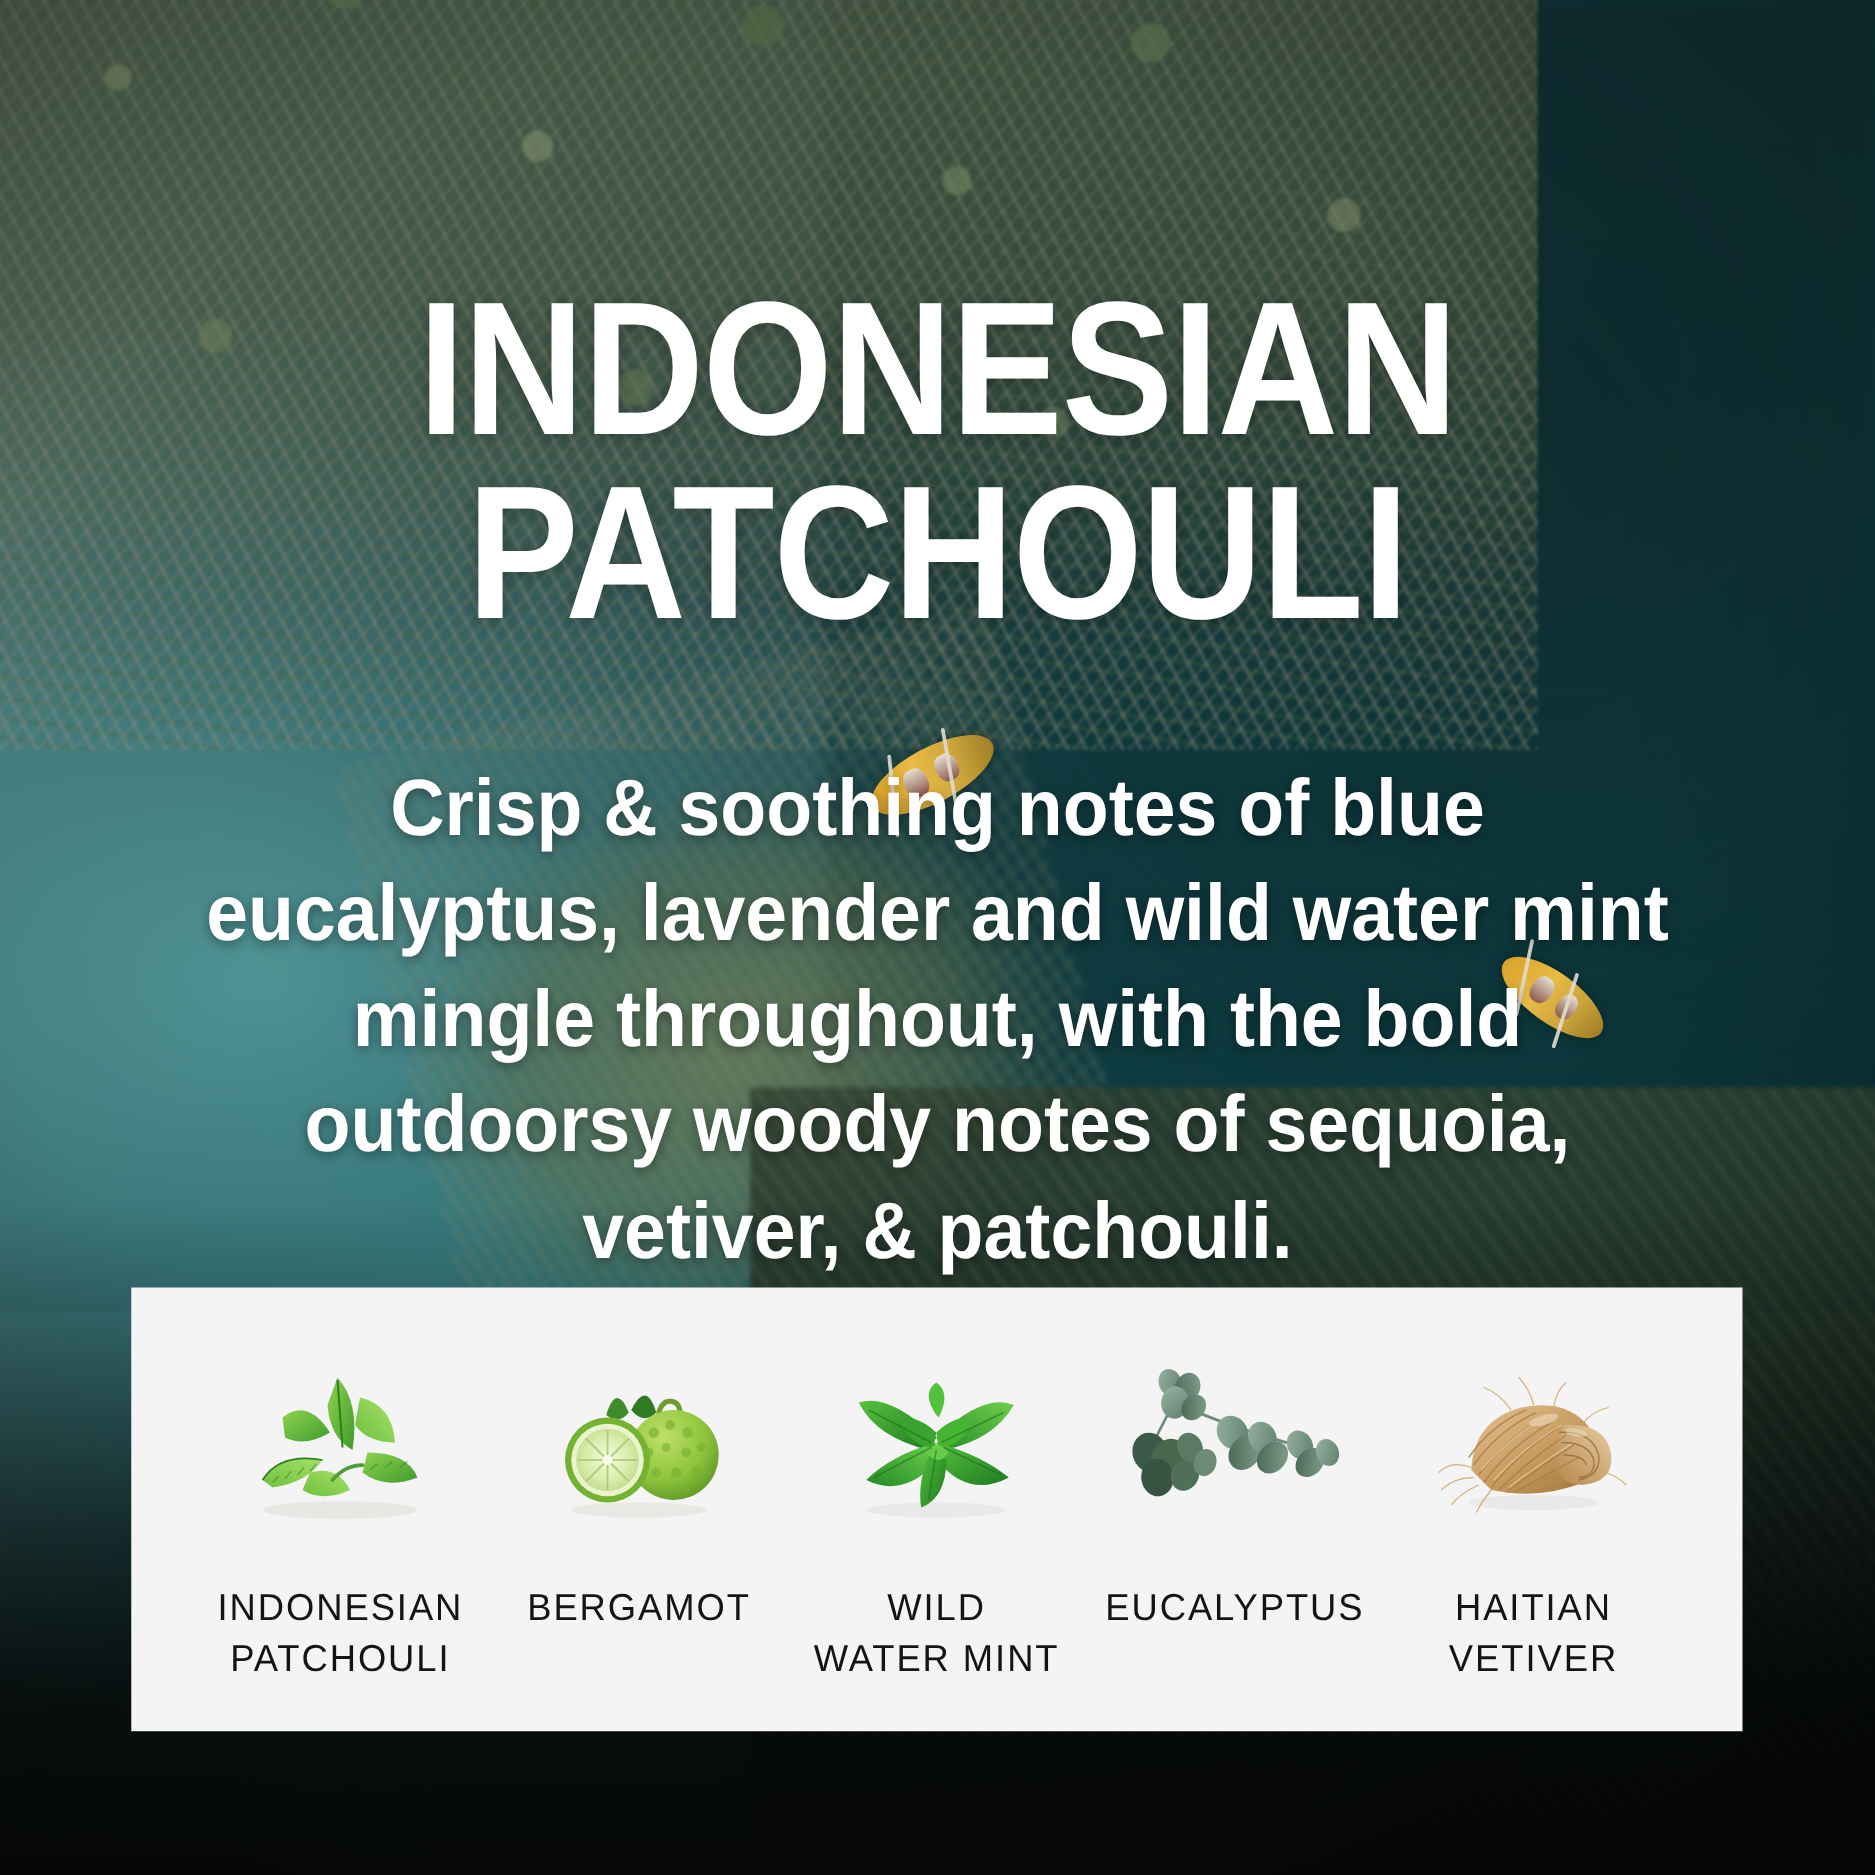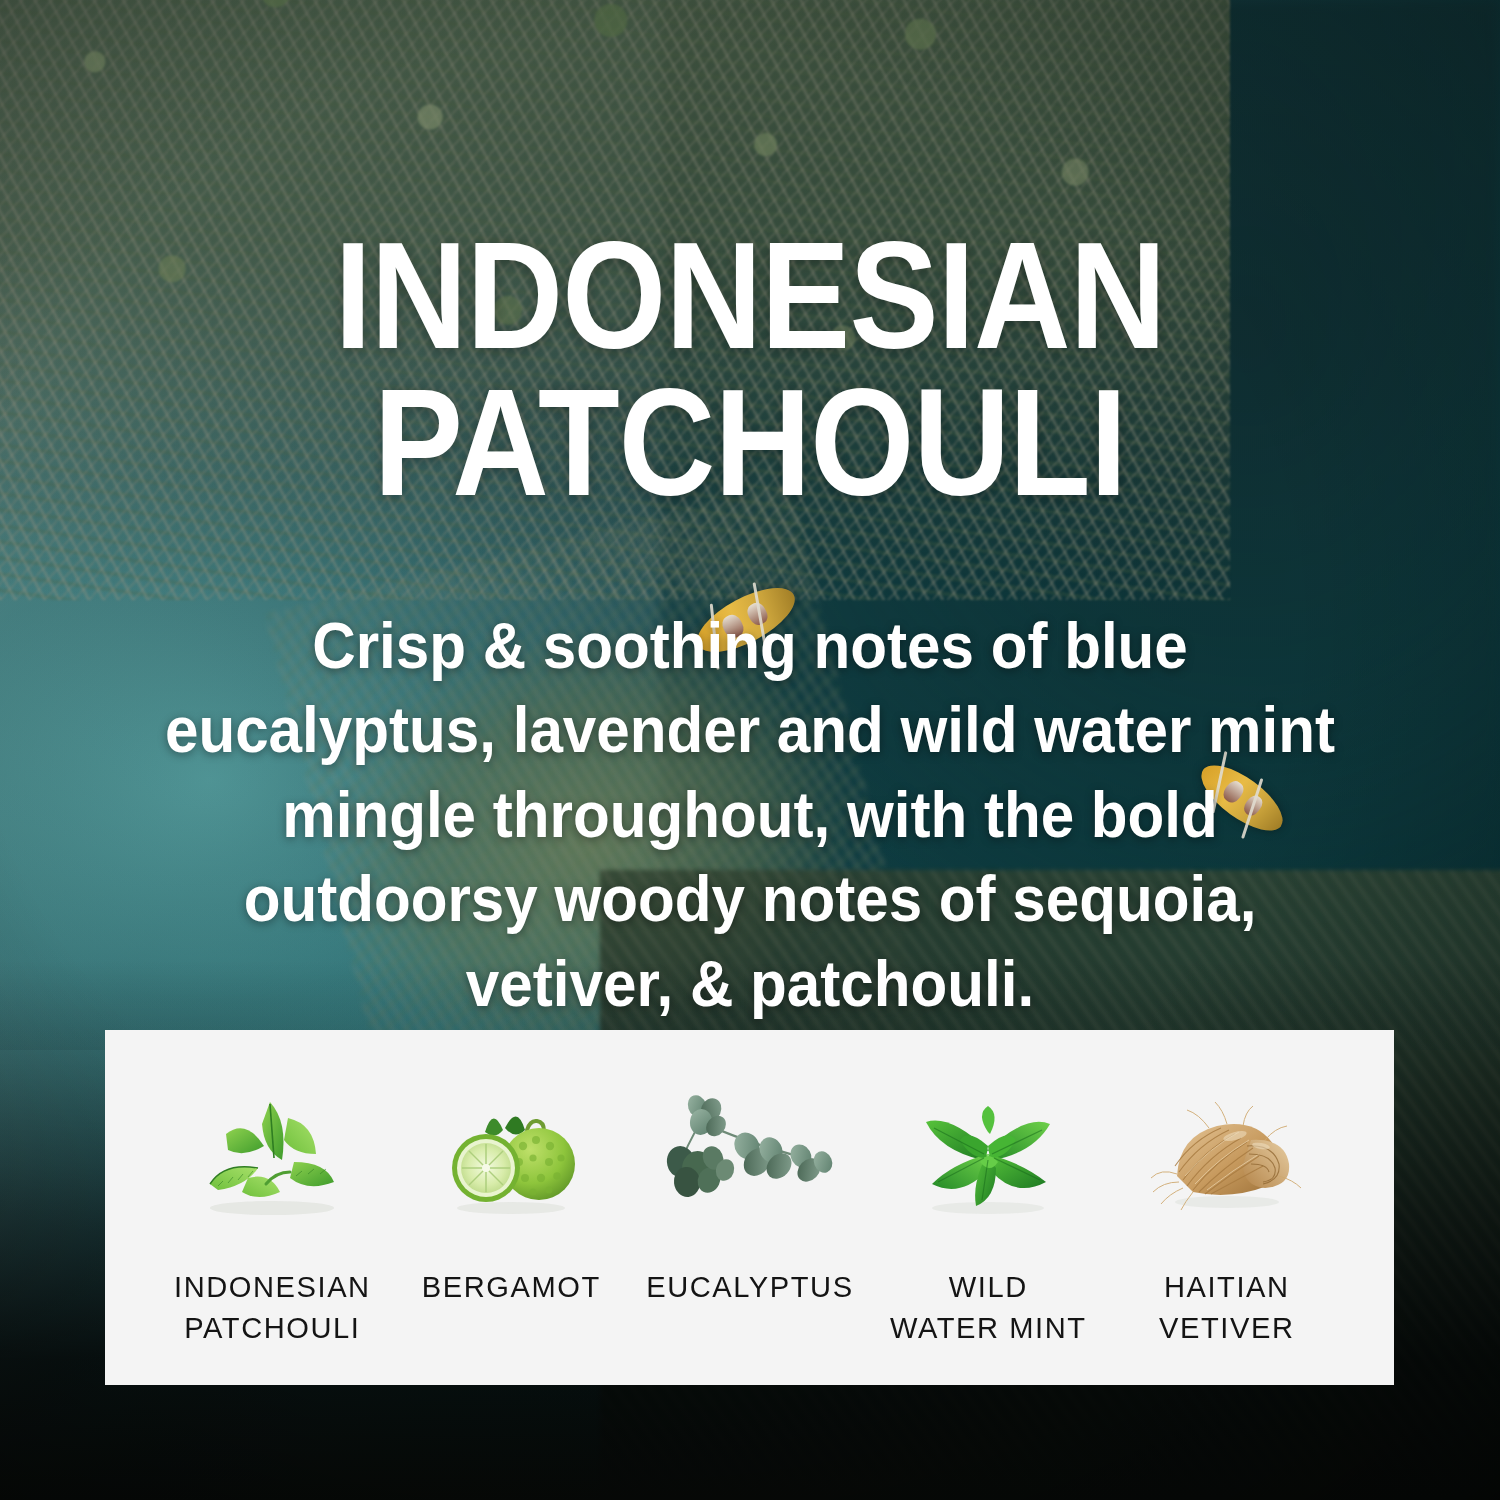--- a/index.html
+++ b/index.html
@@ -322,20 +322,55 @@
             <circle cx="63" cy="80" r="4" fill="#f6fae8"></circle>
           </svg>
         </div>
         <div class="ing-label">BERGAMOT</div>
       </div>
 
       <div class="ing">
         <div class="ing-art">
           <svg width="176" height="132" viewBox="0 0 176 132" aria-hidden="true">
             <defs>
+              <linearGradient id="mt1" x1="0" y1="0" x2="1" y2="1">
+                <stop offset="0" stop-color="#57c23b"></stop>
+                  <stop offset="1" stop-color="#1d7a22"></stop>
+              </linearGradient>
+              <linearGradient id="mt2" x1="1" y1="0" x2="0" y2="1">
+                <stop offset="0" stop-color="#6ed04a"></stop>
+                  <stop offset="1" stop-color="#248a27"></stop>
+              </linearGradient>
+            </defs>
+            <ellipse cx="88" cy="120" rx="56" ry="6" fill="#d9ded6" opacity=".45"></ellipse>
+
+            <path d="M88 62 Q50 26 26 34 Q40 62 82 72 Z" fill="url(#mt1)"></path>
+            <path d="M88 62 Q126 26 150 36 Q134 64 94 72 Z" fill="url(#mt2)"></path>
+            <path d="M88 66 Q52 76 32 96 Q60 110 86 84 Z" fill="url(#mt2)"></path>
+            <path d="M88 66 Q124 76 146 94 Q116 110 92 84 Z" fill="url(#mt1)"></path>
+            <path d="M86 68 Q72 96 76 118 Q96 110 96 80 Z" fill="url(#mt1)"></path>
+
+            <path d="M88 58 Q68 40 60 52 Q70 70 86 70 Z" fill="#3aa52e"></path>
+            <path d="M88 58 Q108 40 116 52 Q106 70 90 70 Z" fill="#46b534"></path>
+            <path d="M88 44 Q76 26 88 18 Q100 26 90 46 Z" fill="#54c13d"></path>
+            <path d="M80 74 Q88 62 98 74 Q90 86 80 74 Z" fill="#66cd48"></path>
+
+            <g stroke="#176b1c" stroke-width="1.2" opacity=".55" fill="none">
+              <path d="M84 66 L34 40 M92 66 L142 42 M84 70 L38 94 M94 70 L140 92 M88 72 L82 112"></path>
+            </g>
+          </svg>
+        </div>
+        <div class="ing-label">WILD
+WATER MINT</div>
+      </div>
+
+      <div class="ing">
+        <div class="ing-art">
+          <svg width="176" height="132" viewBox="0 0 176 132" aria-hidden="true">
+            <defs>
               <linearGradient id="eu1" x1="0" y1="0" x2="1" y2="1">
                 <stop offset="0" stop-color="#9ab5a4"></stop>
                   <stop offset="1" stop-color="#5c7e6c"></stop>
               </linearGradient>
               <linearGradient id="eu2" x1="0" y1="1" x2="1" y2="0">
                 <stop offset="0" stop-color="#44614f"></stop>
                   <stop offset="1" stop-color="#87a392"></stop>
               </linearGradient>
             </defs>
 
@@ -362,55 +397,20 @@
             <ellipse cx="96" cy="74" rx="12" ry="15" fill="url(#eu2)" transform="rotate(38 96 74)"></ellipse>
             <ellipse cx="110" cy="62" rx="11" ry="13" fill="url(#eu1)" transform="rotate(-28 110 62)"></ellipse>
             <ellipse cx="118" cy="78" rx="11" ry="14" fill="url(#eu2)" transform="rotate(42 118 78)"></ellipse>
 
             <ellipse cx="140" cy="68" rx="10" ry="12" fill="url(#eu1)" transform="rotate(-30 140 68)"></ellipse>
             <ellipse cx="148" cy="82" rx="10" ry="13" fill="url(#eu2)" transform="rotate(44 148 82)"></ellipse>
             <ellipse cx="162" cy="74" rx="9" ry="11" fill="url(#eu1)" transform="rotate(-22 162 74)"></ellipse>
           </svg>
         </div>
         <div class="ing-label">EUCALYPTUS</div>
-      </div>
-
-      <div class="ing">
-        <div class="ing-art">
-          <svg width="176" height="132" viewBox="0 0 176 132" aria-hidden="true">
-            <defs>
-              <linearGradient id="mt1" x1="0" y1="0" x2="1" y2="1">
-                <stop offset="0" stop-color="#57c23b"></stop>
-                  <stop offset="1" stop-color="#1d7a22"></stop>
-              </linearGradient>
-              <linearGradient id="mt2" x1="1" y1="0" x2="0" y2="1">
-                <stop offset="0" stop-color="#6ed04a"></stop>
-                  <stop offset="1" stop-color="#248a27"></stop>
-              </linearGradient>
-            </defs>
-            <ellipse cx="88" cy="120" rx="56" ry="6" fill="#d9ded6" opacity=".45"></ellipse>
-
-            <path d="M88 62 Q50 26 26 34 Q40 62 82 72 Z" fill="url(#mt1)"></path>
-            <path d="M88 62 Q126 26 150 36 Q134 64 94 72 Z" fill="url(#mt2)"></path>
-            <path d="M88 66 Q52 76 32 96 Q60 110 86 84 Z" fill="url(#mt2)"></path>
-            <path d="M88 66 Q124 76 146 94 Q116 110 92 84 Z" fill="url(#mt1)"></path>
-            <path d="M86 68 Q72 96 76 118 Q96 110 96 80 Z" fill="url(#mt1)"></path>
-
-            <path d="M88 58 Q68 40 60 52 Q70 70 86 70 Z" fill="#3aa52e"></path>
-            <path d="M88 58 Q108 40 116 52 Q106 70 90 70 Z" fill="#46b534"></path>
-            <path d="M88 44 Q76 26 88 18 Q100 26 90 46 Z" fill="#54c13d"></path>
-            <path d="M80 74 Q88 62 98 74 Q90 86 80 74 Z" fill="#66cd48"></path>
-
-            <g stroke="#176b1c" stroke-width="1.2" opacity=".55" fill="none">
-              <path d="M84 66 L34 40 M92 66 L142 42 M84 70 L38 94 M94 70 L140 92 M88 72 L82 112"></path>
-            </g>
-          </svg>
-        </div>
-        <div class="ing-label">WILD
-WATER MINT</div>
       </div>
 
       <div class="ing">
         <div class="ing-art">
           <svg width="176" height="132" viewBox="0 0 176 132" aria-hidden="true">
             <defs>
               <linearGradient id="vt1" x1="0" y1="0" x2="1" y2="1">
                 <stop offset="0" stop-color="#e3c394"></stop>
                   <stop offset="55%" stop-color="#c79a5e"></stop>
                   <stop offset="1" stop-color="#9d7138"></stop>

